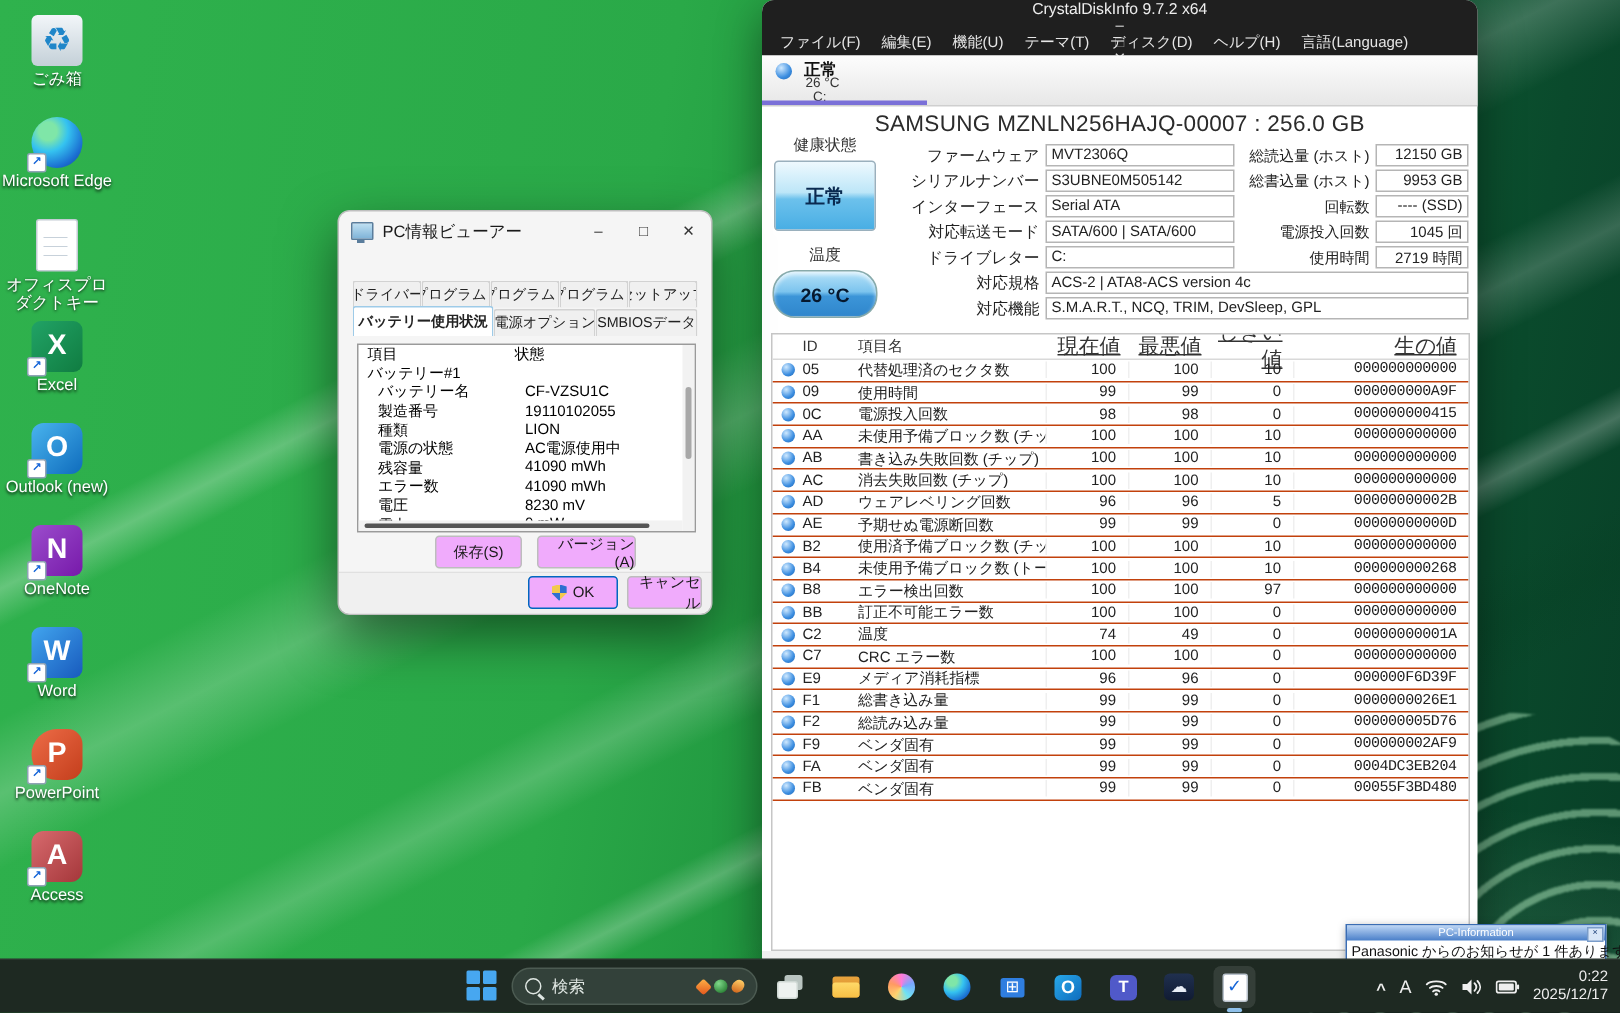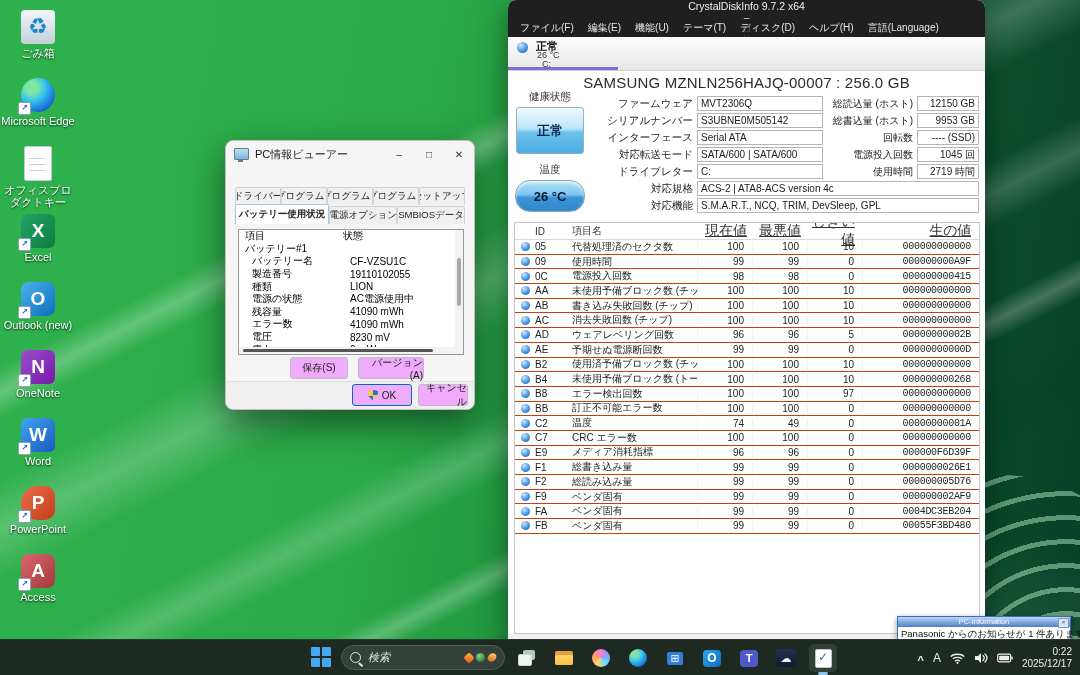--- a/index.html
+++ b/index.html
@@ -130,21 +130,21 @@
   .notif{position:absolute;left:897px;top:616px;width:172px;height:26px;border:1px solid #3b6db3;background:#fff;box-shadow:0 2px 6px rgba(0,0,0,.4);}
   .notif-tb{height:10px;background:linear-gradient(#bdd6f5,#4a7fc9);display:flex;align-items:center;justify-content:center;position:relative;}
   .notif-title{font-size:7.5px;color:#fff;line-height:8px;}
   .notif-x{position:absolute;right:1px;top:1px;width:9px;height:8px;background:#d9e6f7;border:1px solid #7a9cc9;font-size:6px;line-height:7px;text-align:center;color:#24477e;cursor:pointer;}
   .notif-body{height:15px;display:flex;align-items:center;padding-left:3px;font-size:9.5px;color:#111;white-space:nowrap;}
   
   .taskbar{position:absolute;left:0;bottom:0;width:100%;height:35px;background:#1e2922;border-top:1px solid rgba(255,255,255,.06);}
   .start{position:absolute;left:311px;top:7px;width:21px;height:21px;display:grid;grid-template-columns:9px 9px;grid-template-rows:9px 9px;gap:2px;cursor:pointer;}
   .start i{background:#47a7f0;border-radius:1px;}
   .search{position:absolute;left:341px;top:5px;width:164px;height:25px;border-radius:13px;background:#33413a;border:1px solid #4c5b52;
-    display:flex;align-items:center;padding:0 8px;cursor:text;box-sizing:border-box;font-style:italic;}
+    display:flex;align-items:center;padding:0 8px;cursor:text;box-sizing:border-box;}
   .mag{width:9px;height:9px;border:1.6px solid #dfe6e2;border-radius:50%;position:relative;margin-right:7px;flex:none;}
   .mag::after{content:"";position:absolute;left:8px;top:9px;width:5px;height:1.6px;background:#dfe6e2;transform:rotate(42deg);transform-origin:left;}
   .search-text{color:#dfe6e2;font-size:11px;flex:1;}
   .deco{display:flex;gap:3px;align-items:center;}
   .deco i{display:block;}
   .d1{width:8px;height:8px;background:linear-gradient(135deg,#ffb347,#e2541b);transform:rotate(45deg);border-radius:2px;}
   .d2{width:9px;height:9px;border-radius:50%;background:radial-gradient(circle at 35% 30%,#7fd98a,#14691f);}
   .d3{width:8px;height:9px;background:linear-gradient(#ffcf67,#d2691e);border-radius:60% 40% 60% 40%;transform:rotate(18deg);}
   .ticons{position:absolute;left:513px;top:4px;display:flex;gap:9px;}
   .ticon{width:28px;height:28px;border-radius:5px;display:flex;align-items:center;justify-content:center;position:relative;cursor:pointer;}

